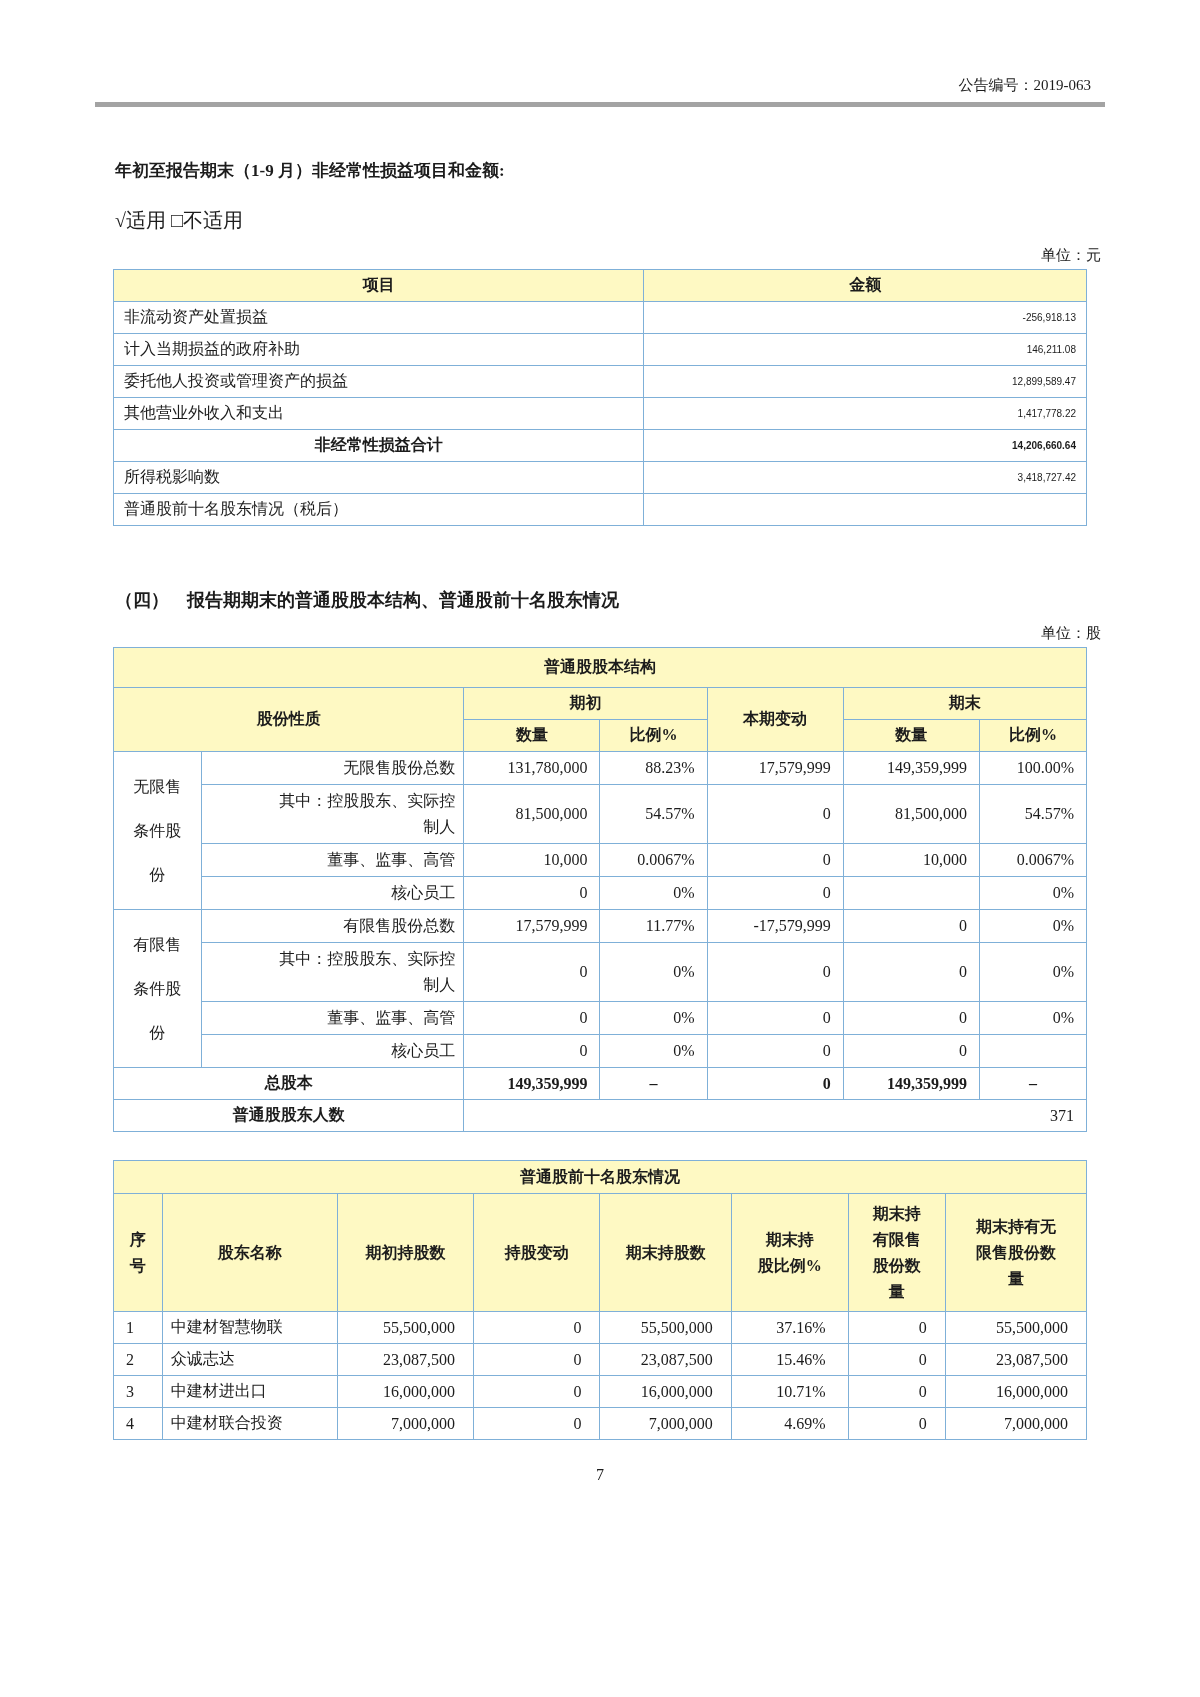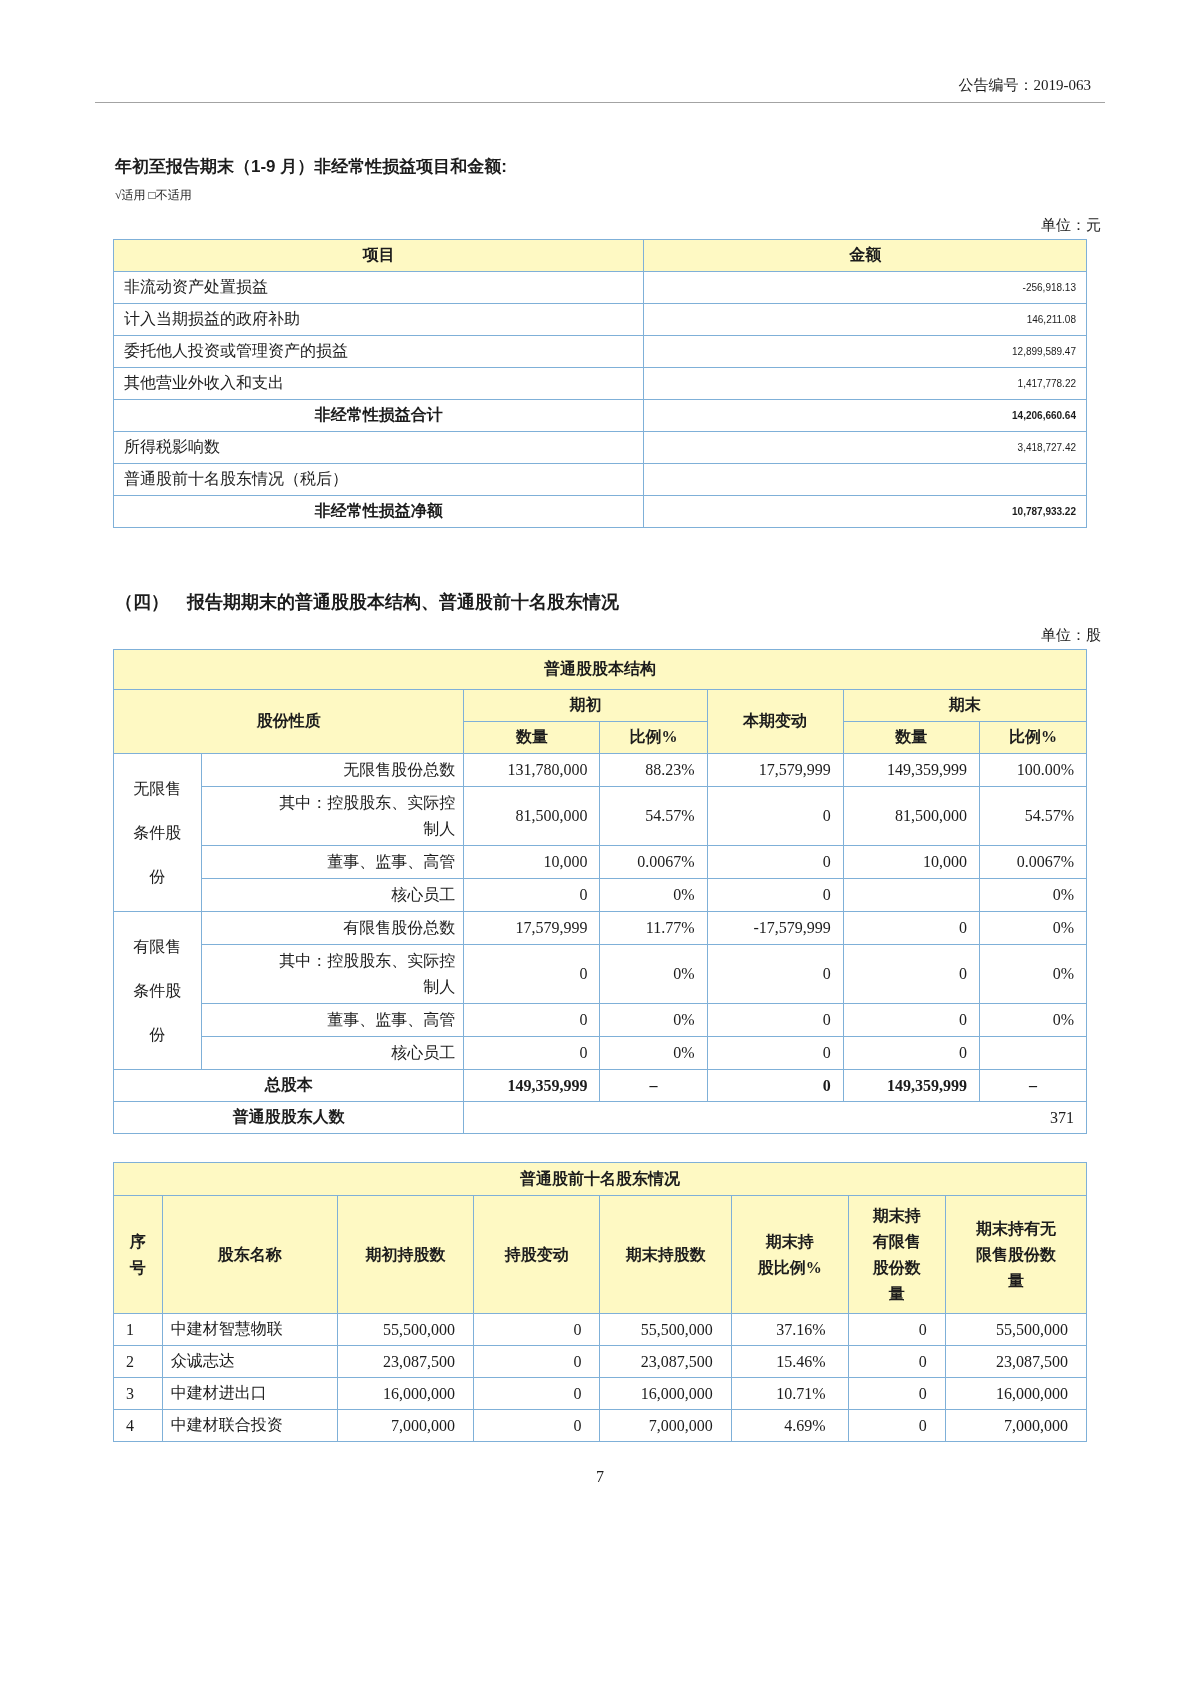--- a/index.html
+++ b/index.html
@@ -11,34 +11,34 @@
   }
   .content { margin:0 95px; }
 
   
   .doc-header {
     padding-top:76px;
     text-align:right;
     font-size:15px;
     padding-right:14px;
     padding-bottom:7px;
-    border-bottom:1px solid #a3a3a3;
+    border-bottom:5px solid #a3a3a3;
   }
 
   .heading1 {
     margin-top:52px;
     padding-left:20px;
-    font-family:Liberation Sans, sans-serif;
+    font-family:Liberation Serif, serif;
     font-weight:bold;
     font-size:17px;
   }
   .applicable {
-    margin-top:9px;
+    margin-top:25px;
     padding-left:20px;
-    font-size:12px;
+    font-size:20px;
   }
   .unit-line {
     margin-top:12px;
     text-align:right;
     font-size:15px;
     padding-right:4px;
   }
 
   .tablewrap { margin:4px 18px 0; }
 
@@ -130,24 +130,20 @@
         <td class="total-lbl">非经常性损益合计</td>
         <td class="val total-val">14,206,660.64</td>
       </tr>
       <tr>
         <td class="lbl">所得税影响数</td>
         <td class="val">3,418,727.42</td>
       </tr>
       <tr>
         <td class="lbl">普通股前十名股东情况（税后）</td>
         <td class="val"></td>
-      </tr>
-      <tr class="boldrow">
-        <td class="total-lbl">非经常性损益净额</td>
-        <td class="val total-val">10,787,933.22</td>
       </tr>
     </tbody>
       </table>
   </div>
 
   <div class="heading2">（四）　报告期期末的普通股股本结构、普通股前十名股东情况</div>
   <div class="unit-line">单位：股</div>
 
   <div class="tablewrap">
     <table class="t2">

